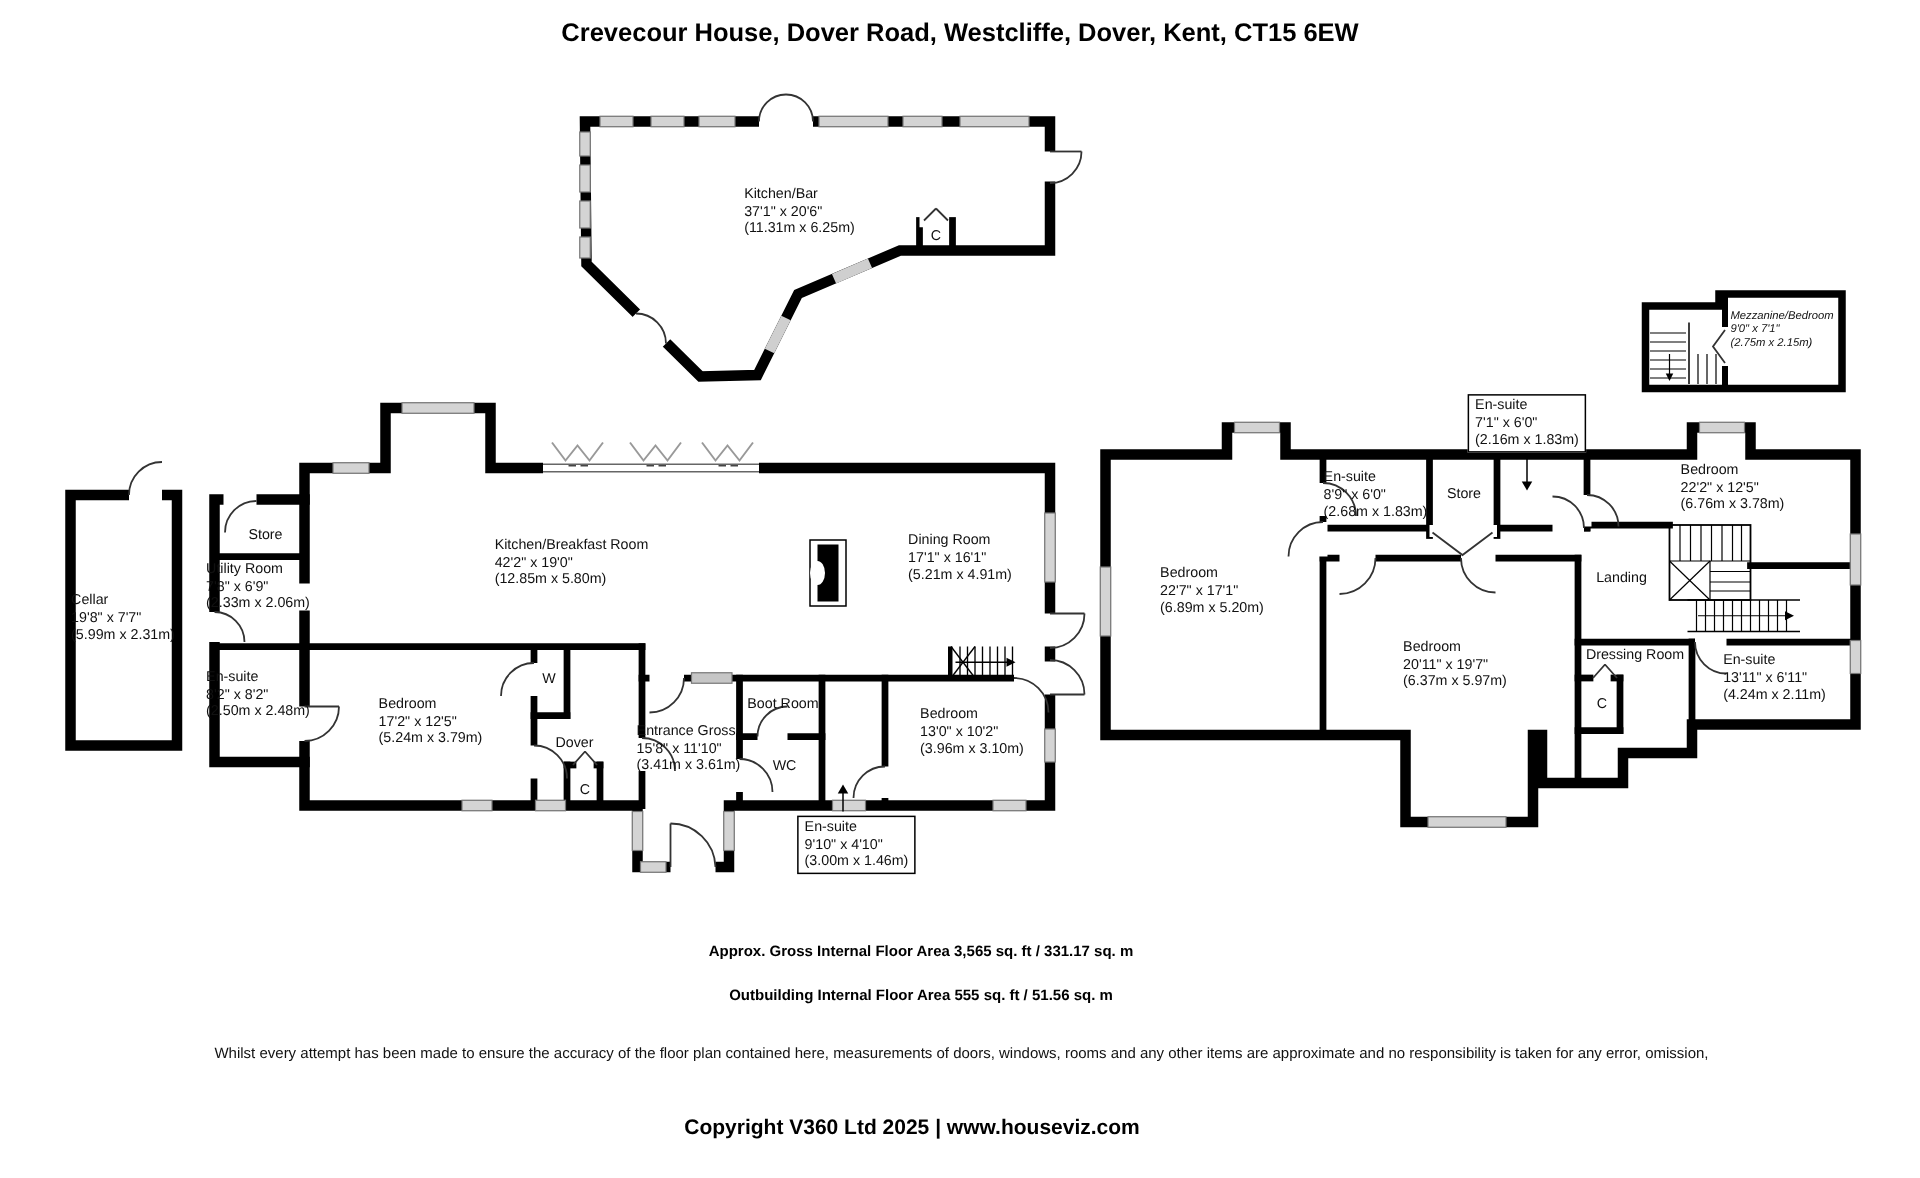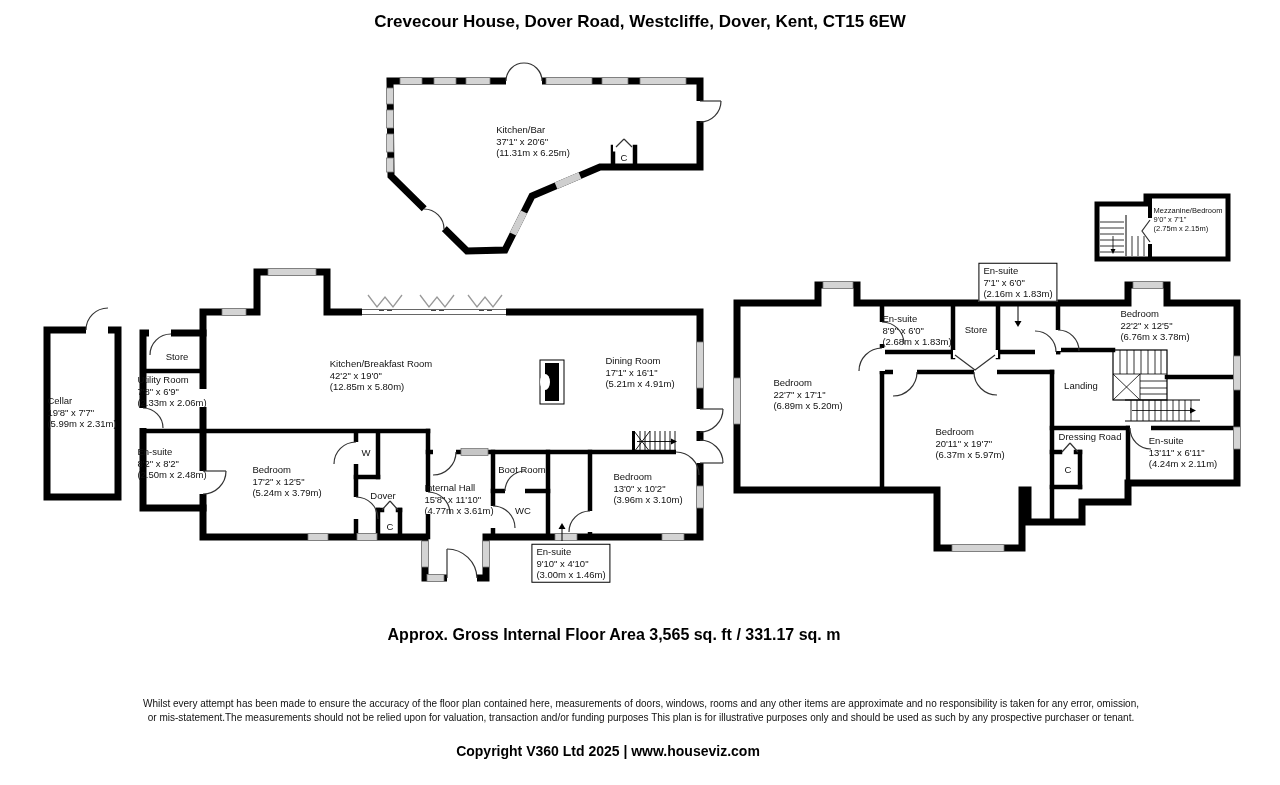--- a/index.html
+++ b/index.html
@@ -2,26 +2,26 @@
 <html><head>
 <meta charset="utf-8">
 <style>
   html,body{margin:0;padding:0;background:#fff;}
   #page{position:relative;width:1280px;height:785px;background:#fff;overflow:hidden;
         font-family:"Liberation Sans", sans-serif;color:#000;}
   svg{position:absolute;left:0;top:0;}
   .lbl{position:absolute;transform:translate(-50%,-50%);text-align:left;
        font-size:9.5px;line-height:11.5px;white-space:nowrap;color:#111;}
   .lbl .rn{white-space:nowrap;}
-  .sm{font-size:7.5px;line-height:9px;}
+  .sm{font-size:7.5px;line-height:9px;font-style:italic;}
   .boxed{border:1px solid #000;background:#fff;padding:1px 4px;}
   .title{position:absolute;transform:translate(-50%,-50%);white-space:nowrap;
          font-weight:bold;font-size:17px;}
   .area{position:absolute;transform:translate(-50%,-50%);white-space:nowrap;
-        font-weight:bold;font-size:16px;}
+        font-weight:bold;font-size:10px;}
   .disc{position:absolute;transform:translate(-50%,-50%);white-space:nowrap;
         font-size:10px;color:#111;text-align:right;}
   .copy{position:absolute;transform:translate(-50%,-50%);white-space:nowrap;
         font-weight:bold;font-size:14px;}
 </style>
 </head>
 <body>
 
 <div id="page">
 
@@ -351,23 +351,23 @@
   <div>Bedroom</div>
   <div>17'2" x 12'5"</div>
   <div>(5.24m x 3.79m)</div>
 </div>
 
 <div class="lbl" style="left:366px;top:453px">W</div>
 <div class="lbl" style="left:383px;top:496px">Dover</div>
 <div class="lbl" style="left:390px;top:527px">C</div>
 
 <div class="lbl" style="left:459px;top:499px">
-  <div>Internal Hall</div>
+  <div>Entrance Gross</div>
   <div>15'8" x 11'10"</div>
-  <div>(4.77m x 3.61m)</div>
+  <div>(3.41m x 3.61m)</div>
 </div>
 
 <div class="lbl" style="left:522px;top:470px">Boot Room</div>
 <div class="lbl" style="left:523px;top:511px">WC</div>
 
 <div class="lbl boxed" style="left:571px;top:563px">
   <div>En-suite</div>
   <div>9'10" x 4'10"</div>
   <div>(3.00m x 1.46m)</div>
 </div>
@@ -405,27 +405,27 @@
 </div>
 
 <div class="lbl" style="left:1081px;top:386px">Landing</div>
 
 <div class="lbl" style="left:970px;top:443px">
   <div>Bedroom</div>
   <div>20'11" x 19'7"</div>
   <div>(6.37m x 5.97m)</div>
 </div>
 
-<div class="lbl" style="left:1090px;top:437px">Dressing Road</div>
+<div class="lbl" style="left:1090px;top:437px">Dressing Room</div>
 <div class="lbl" style="left:1068px;top:470px">C</div>
 
 <div class="lbl" style="left:1183px;top:452px">
   <div>En-suite</div>
   <div>13'11" x 6'11"</div>
   <div>(4.24m x 2.11m)</div>
 </div>
 
 <div class="area" style="left:614px;top:635px">Approx. Gross Internal Floor Area 3,565 sq. ft / 331.17 sq. m</div>
+<div class="area" style="left:614px;top:664px">Outbuilding Internal Floor Area 555 sq. ft / 51.56 sq. m</div>
 <div class="disc" style="left:641px;top:703px">Whilst every attempt has been made to ensure the accuracy of the floor plan contained here, measurements of doors, windows, rooms and any other items are approximate and no responsibility is taken for any error, omission,</div>
-<div class="disc" style="left:641px;top:717px">or mis-statement.The measurements should not be relied upon for valuation, transaction and/or funding purposes This plan is for illustrative purposes only and should be used as such by any prospective purchaser or tenant.</div>
 <div class="copy" style="left:608px;top:751px">Copyright V360 Ltd 2025 | www.houseviz.com</div>
 
 </div>
 
 </body></html>

